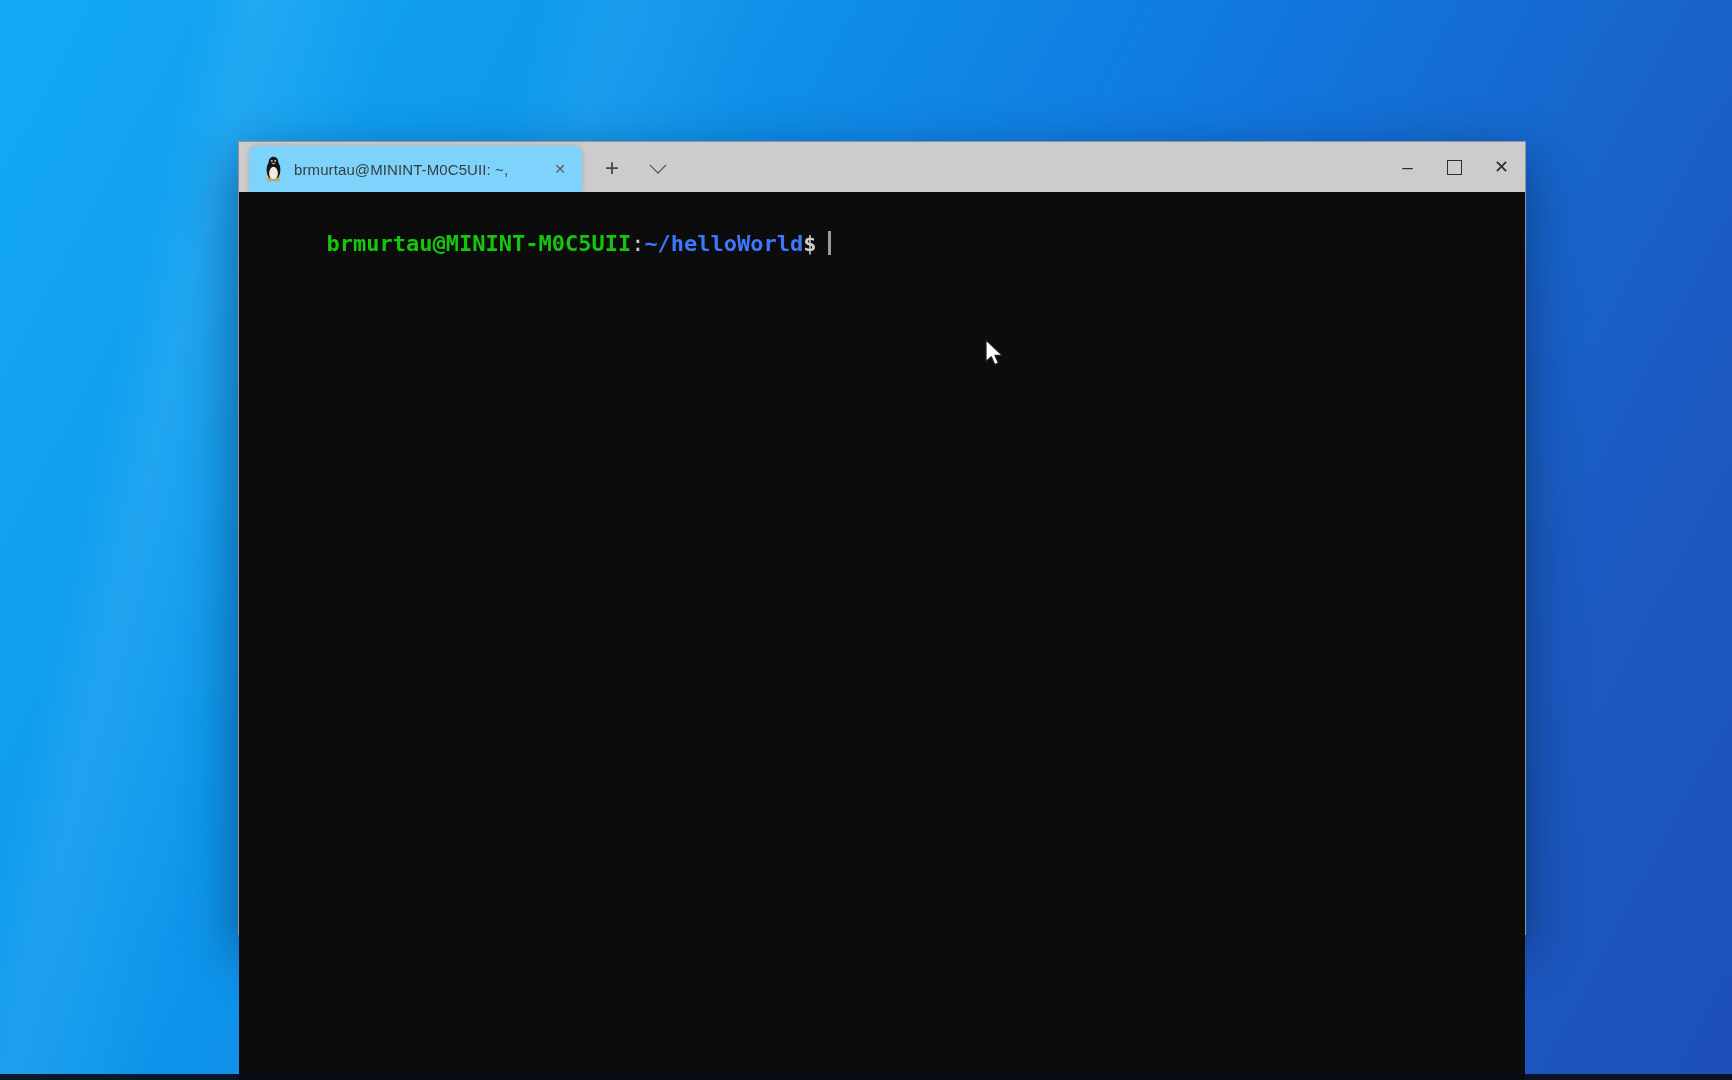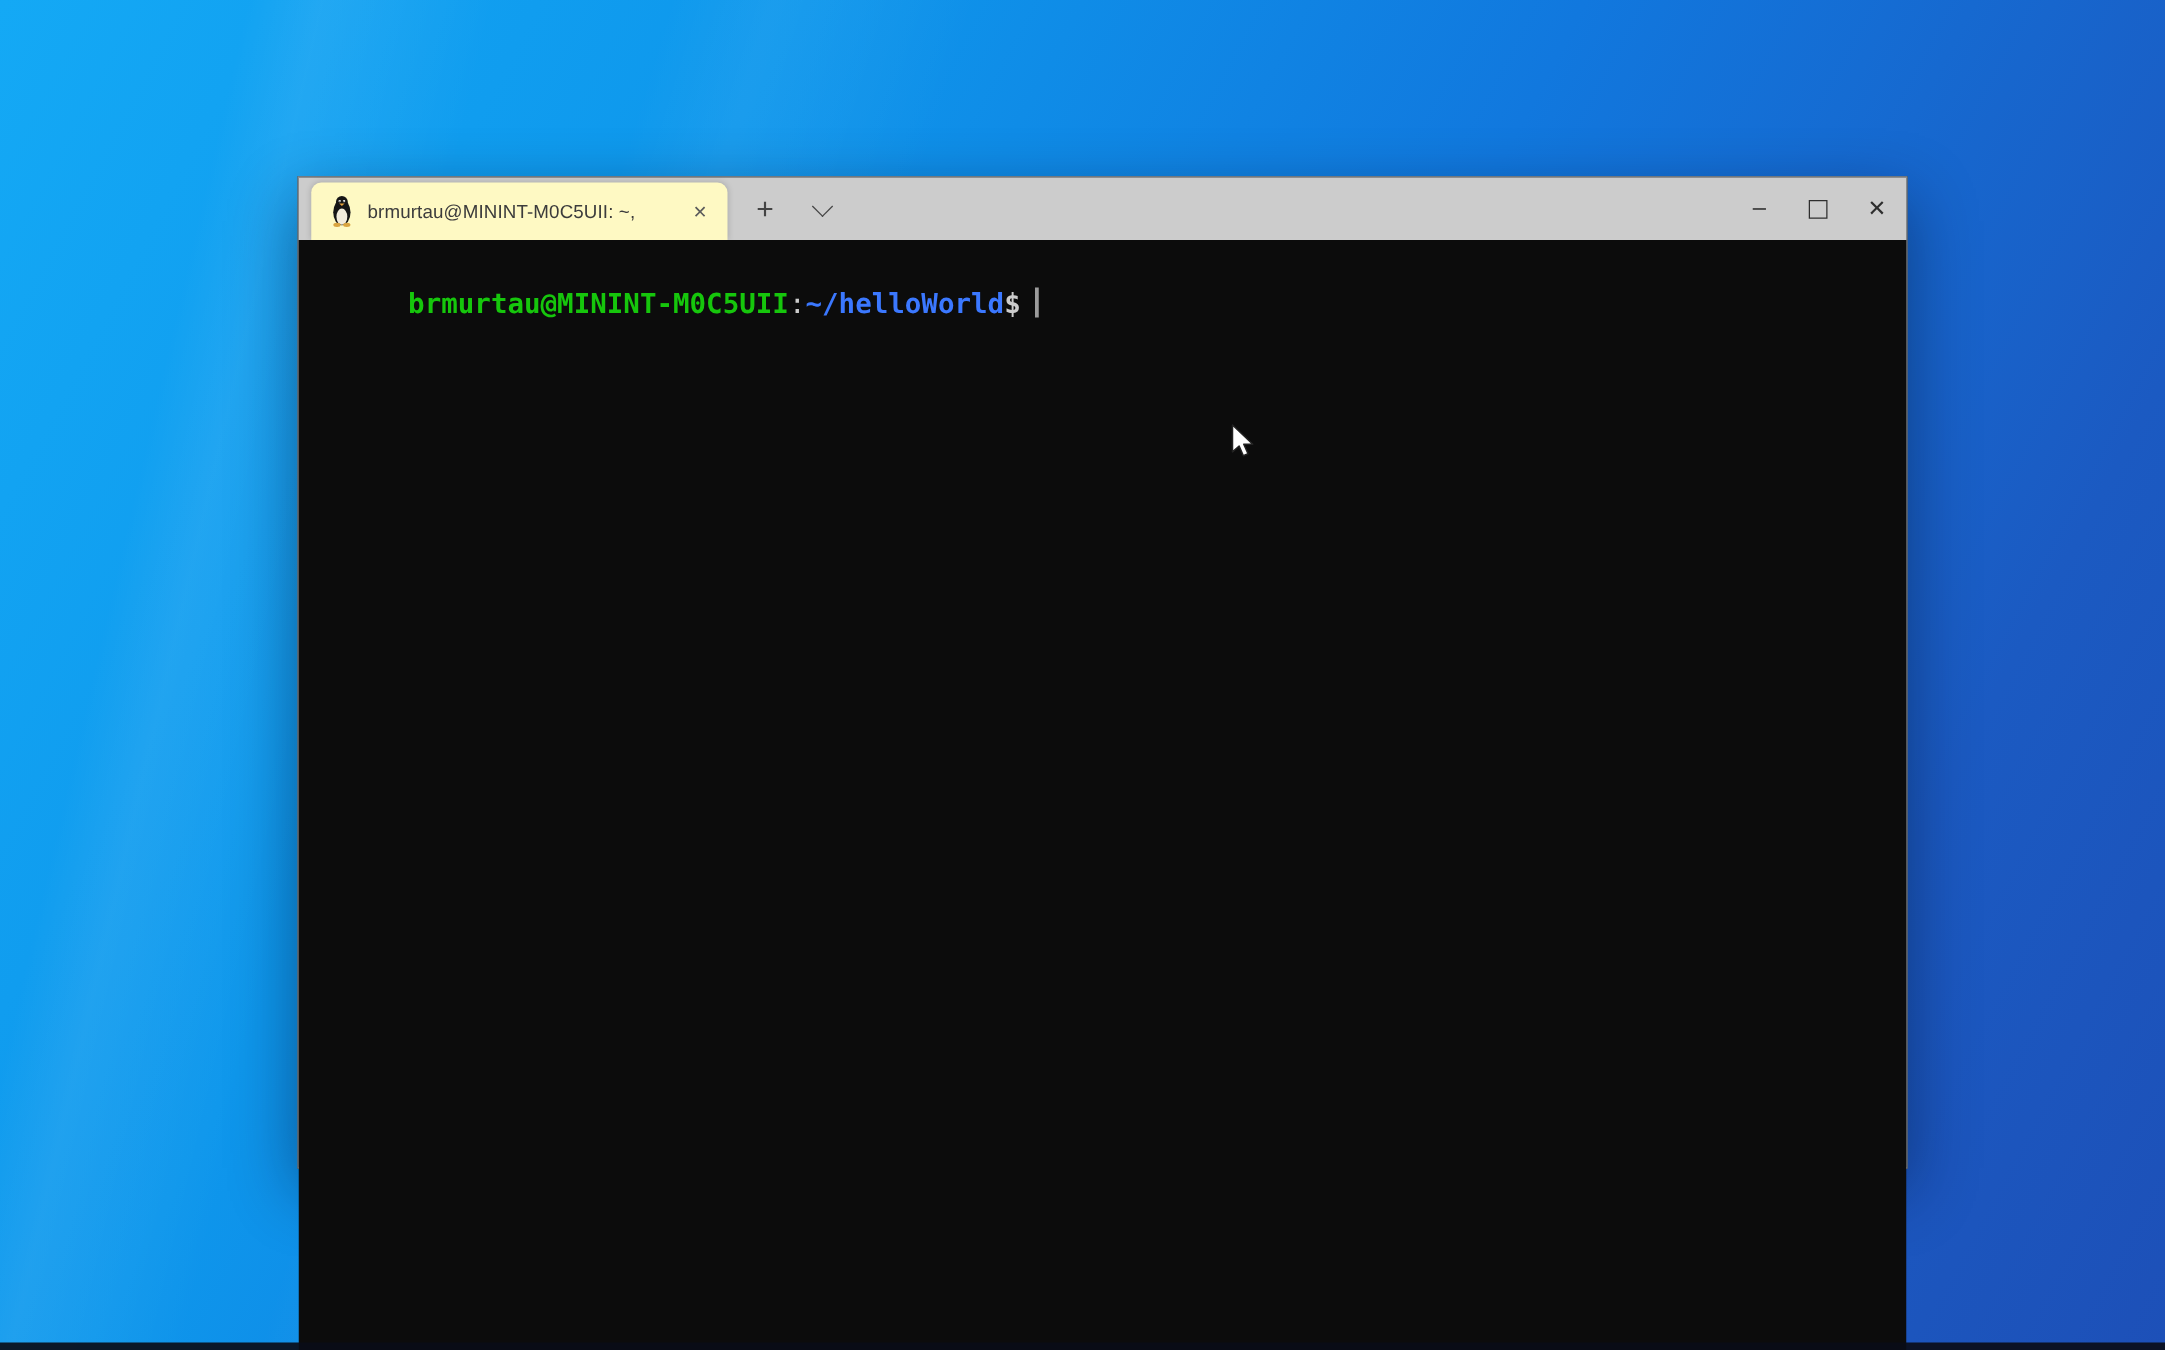--- a/index.html
+++ b/index.html
@@ -42,21 +42,21 @@
     width: 100%; height: 50px;
     background: #cccccc;
     display: flex; align-items: stretch;
   }
 
   
   .tab {
     position: absolute;
     left: 10px; top: 4px;
     width: 333px; height: 46px;
-    background: #fef9c3;
+    background: #7dd3fc;
     border-radius: 8px 8px 0 0;
     box-shadow: 0 0 5px rgba(0,0,0,0.18);
     display: flex; align-items: center;
     box-sizing: border-box;
     padding: 0 8px 0 14px;
   }
   .tab-icon { width: 21px; height: 26px; flex: 0 0 auto; margin-right: 10px; }
   .tab-title {
     flex: 1 1 auto;
     font-size: 15px; color: #3c3c3c;

